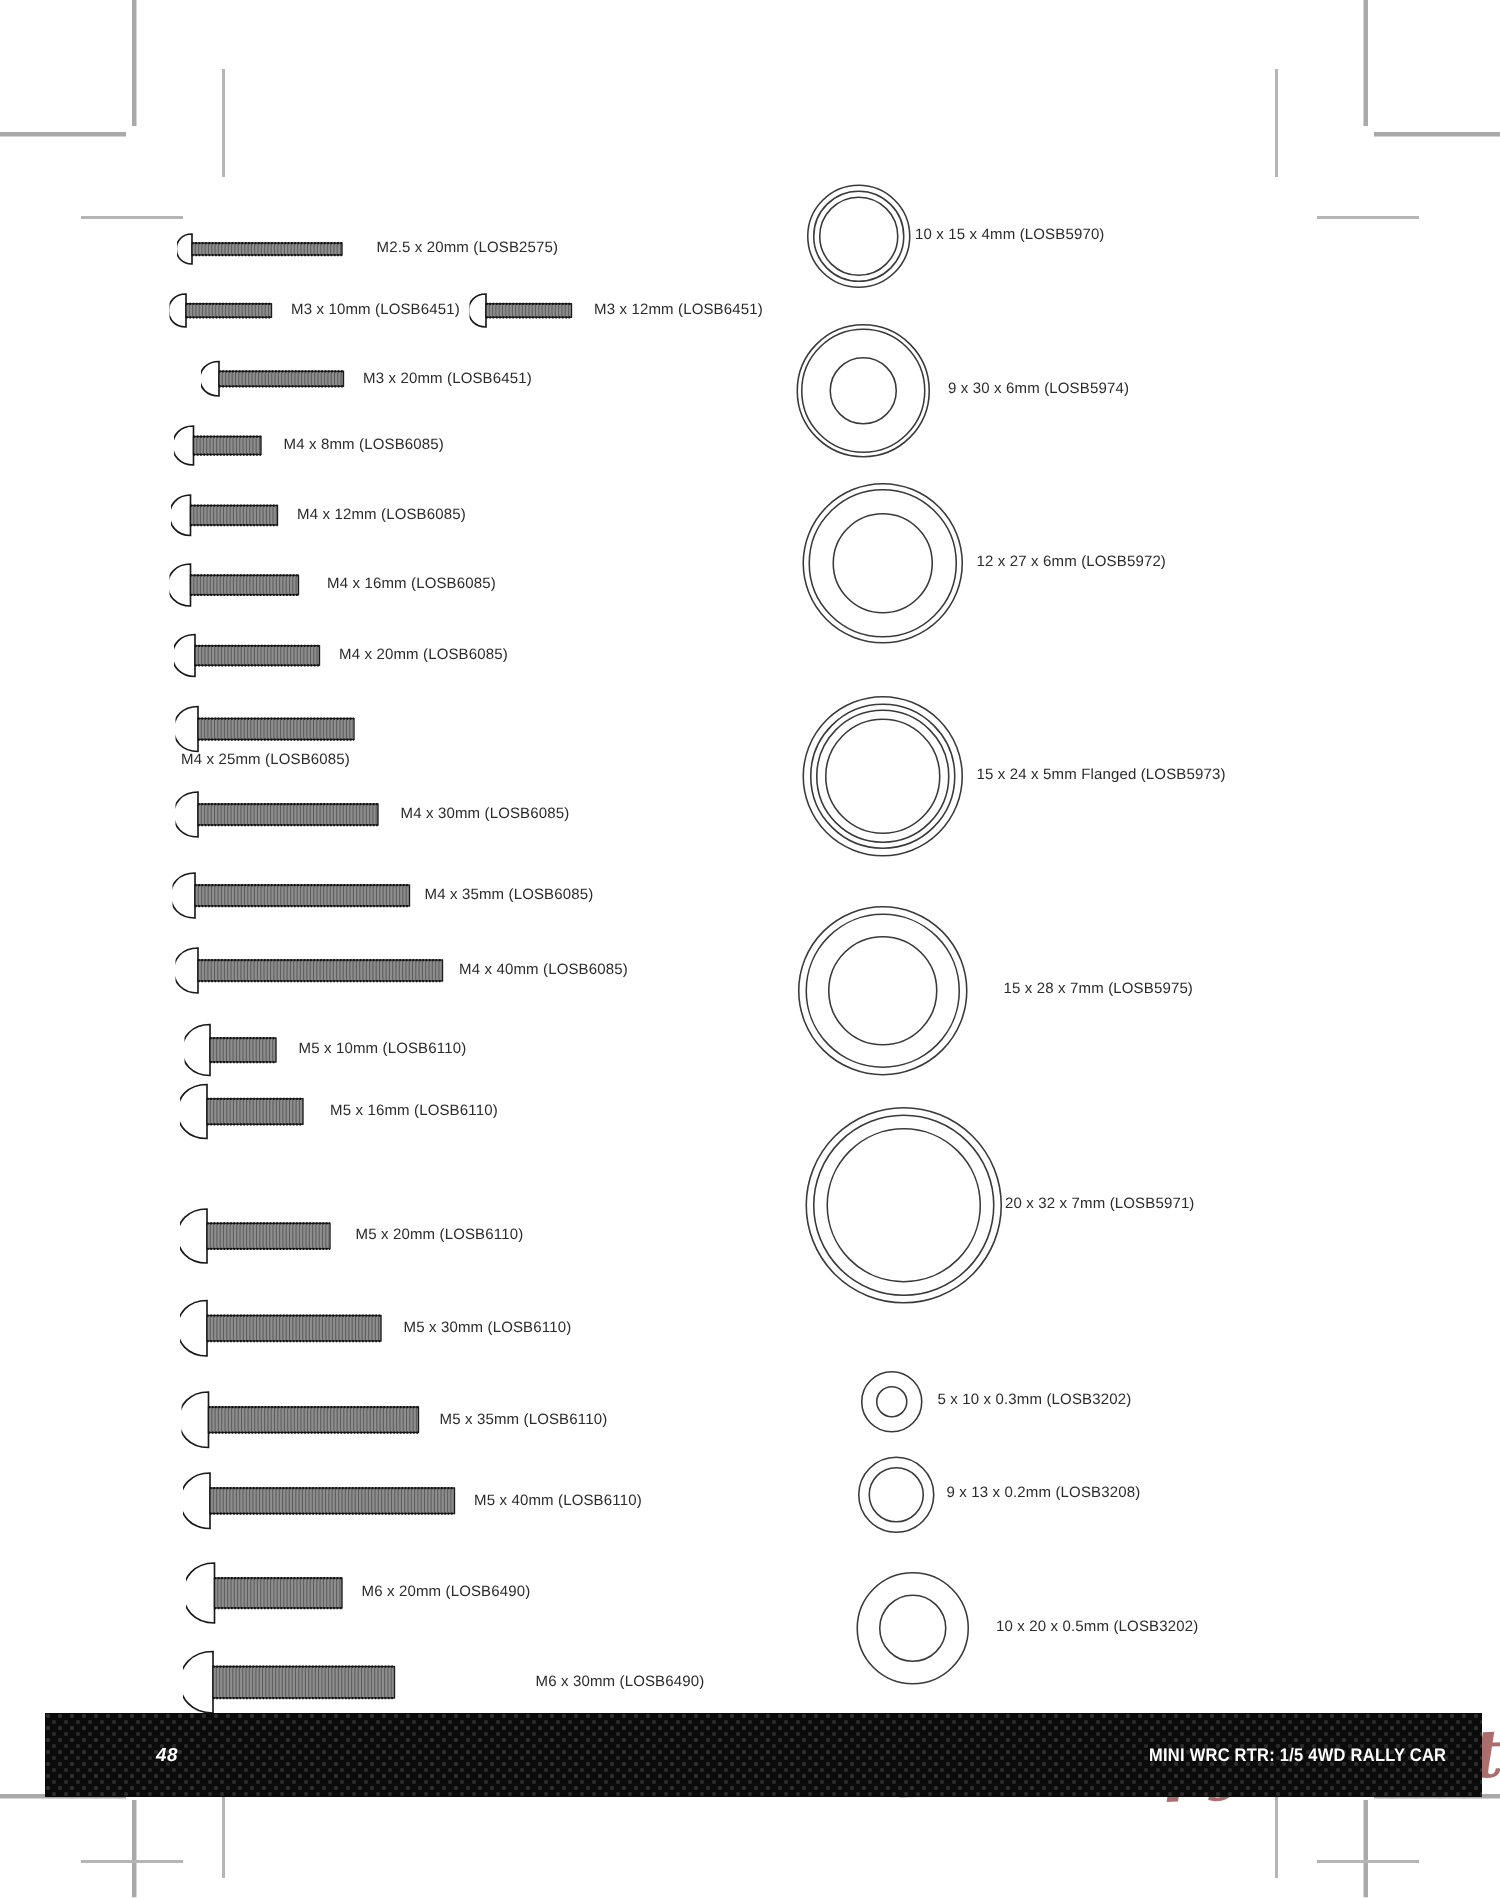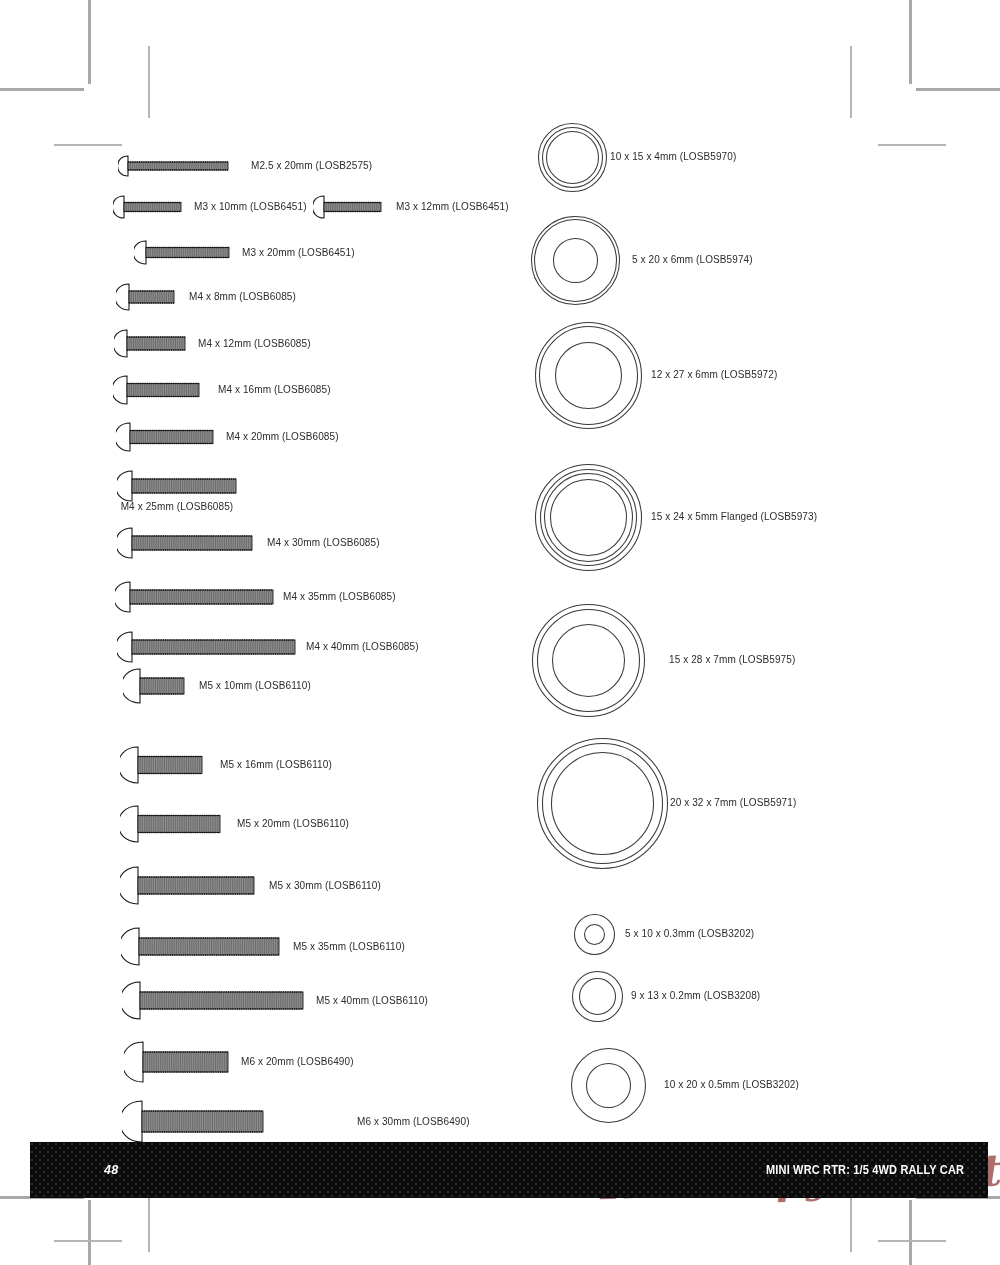--- a/index.html
+++ b/index.html
@@ -759,21 +759,21 @@
             <line x1="171.1999999999999" y1="9.6" x2="171.1999999999999" y2="22.4" stroke="#5d5d5d" stroke-width="0.7"></line>
             <line x1="173.3999999999999" y1="9.6" x2="173.3999999999999" y2="22.4" stroke="#5d5d5d" stroke-width="0.7"></line>
             <line x1="175.59999999999988" y1="9.6" x2="175.59999999999988" y2="22.4" stroke="#5d5d5d" stroke-width="0.7"></line>
             <line x1="15" y1="9" x2="178" y2="9" stroke="#111111" stroke-width="1.5" stroke-dasharray="1.1 1.1"></line>
             <line x1="15" y1="23" x2="178" y2="23" stroke="#111111" stroke-width="1.5" stroke-dasharray="1.1 1.1"></line>
           </svg>
         </span>
         <span class="label-gap" style="width: 10px;"></span>
         <span class="part-label">M4 x 40mm (LOSB6085)</span>
       </div>
-      <div class="screw-row" style="left: 123px; top: 668px;">
+      <div class="screw-row" style="left: 123px; top: 682px;">
         <span class="screw">
           <svg width="62" height="36" viewBox="0 0 62 36">
             <path d="M 17 1 C -7.800000000000001 1, -7.800000000000001 35, 17 35 Z" fill="#ffffff" stroke="#1a1a1a" stroke-width="1.1"></path>
             <rect x="17" y="10" width="44" height="16" fill="#8d8d8d" stroke="#1a1a1a" stroke-width="0.9"></rect>
             <line x1="19.2" y1="10.6" x2="19.2" y2="25.4" stroke="#5d5d5d" stroke-width="0.7"></line>
             <line x1="21.4" y1="10.6" x2="21.4" y2="25.4" stroke="#5d5d5d" stroke-width="0.7"></line>
             <line x1="23.599999999999998" y1="10.6" x2="23.599999999999998" y2="25.4" stroke="#5d5d5d" stroke-width="0.7"></line>
             <line x1="25.799999999999997" y1="10.6" x2="25.799999999999997" y2="25.4" stroke="#5d5d5d" stroke-width="0.7"></line>
             <line x1="27.999999999999996" y1="10.6" x2="27.999999999999996" y2="25.4" stroke="#5d5d5d" stroke-width="0.7"></line>
             <line x1="30.199999999999996" y1="10.6" x2="30.199999999999996" y2="25.4" stroke="#5d5d5d" stroke-width="0.7"></line>
@@ -790,21 +790,21 @@
             <line x1="54.40000000000003" y1="10.6" x2="54.40000000000003" y2="25.4" stroke="#5d5d5d" stroke-width="0.7"></line>
             <line x1="56.60000000000003" y1="10.6" x2="56.60000000000003" y2="25.4" stroke="#5d5d5d" stroke-width="0.7"></line>
             <line x1="58.80000000000003" y1="10.6" x2="58.80000000000003" y2="25.4" stroke="#5d5d5d" stroke-width="0.7"></line>
             <line x1="17" y1="10" x2="61" y2="10" stroke="#111111" stroke-width="1.5" stroke-dasharray="1.1 1.1"></line>
             <line x1="17" y1="26" x2="61" y2="26" stroke="#111111" stroke-width="1.5" stroke-dasharray="1.1 1.1"></line>
           </svg>
         </span>
         <span class="label-gap" style="width: 14px;"></span>
         <span class="part-label">M5 x 10mm (LOSB6110)</span>
       </div>
-      <div class="screw-row" style="left: 120px; top: 746px;">
+      <div class="screw-row" style="left: 120px; top: 722px;">
         <span class="screw">
           <svg width="83" height="38" viewBox="0 0 83 38">
             <path d="M 18 1 C -8.350000000000001 1, -8.350000000000001 37, 18 37 Z" fill="#ffffff" stroke="#1a1a1a" stroke-width="1.1"></path>
             <rect x="18" y="10.5" width="64" height="17" fill="#8d8d8d" stroke="#1a1a1a" stroke-width="0.9"></rect>
             <line x1="20.2" y1="11.1" x2="20.2" y2="26.9" stroke="#5d5d5d" stroke-width="0.7"></line>
             <line x1="22.4" y1="11.1" x2="22.4" y2="26.9" stroke="#5d5d5d" stroke-width="0.7"></line>
             <line x1="24.599999999999998" y1="11.1" x2="24.599999999999998" y2="26.9" stroke="#5d5d5d" stroke-width="0.7"></line>
             <line x1="26.799999999999997" y1="11.1" x2="26.799999999999997" y2="26.9" stroke="#5d5d5d" stroke-width="0.7"></line>
             <line x1="28.999999999999996" y1="11.1" x2="28.999999999999996" y2="26.9" stroke="#5d5d5d" stroke-width="0.7"></line>
             <line x1="31.199999999999996" y1="11.1" x2="31.199999999999996" y2="26.9" stroke="#5d5d5d" stroke-width="0.7"></line>
@@ -1233,21 +1233,21 @@
           <circle cx="35.5" cy="35.5" r="34" fill="none" stroke="#3a3a3a" stroke-width="1.05"></circle>
           <circle cx="35.5" cy="35.5" r="30" fill="none" stroke="#3a3a3a" stroke-width="1.05"></circle>
           <circle cx="35.5" cy="35.5" r="26" fill="none" stroke="#3a3a3a" stroke-width="1.05"></circle>
         </svg></div>
       <div class="part-label" style="position: absolute; left: 80px; top: 152px; white-space: nowrap;">10 x 15 x 4mm (LOSB5970)</div>
       <div style="position: absolute; left: -0.5px; top: 214.5px;"><svg width="91" height="91" viewBox="0 0 91 91">
           <circle cx="45.5" cy="45.5" r="44" fill="none" stroke="#3a3a3a" stroke-width="1.05"></circle>
           <circle cx="45.5" cy="45.5" r="41" fill="none" stroke="#3a3a3a" stroke-width="1.05"></circle>
           <circle cx="45.5" cy="45.5" r="22" fill="none" stroke="#3a3a3a" stroke-width="1.05"></circle>
         </svg></div>
-      <div class="part-label" style="position: absolute; left: 102px; top: 255px; white-space: nowrap;">5 x 20 x 6mm (LOSB5974)</div>
+      <div class="part-label" style="position: absolute; left: 102px; top: 255px; white-space: nowrap;">9 x 30 x 6mm (LOSB5974)</div>
       <div style="position: absolute; left: 3.5px; top: 320.5px;"><svg width="109" height="109" viewBox="0 0 109 109">
           <circle cx="54.5" cy="54.5" r="53" fill="none" stroke="#3a3a3a" stroke-width="1.05"></circle>
           <circle cx="54.5" cy="54.5" r="49" fill="none" stroke="#3a3a3a" stroke-width="1.05"></circle>
           <circle cx="54.5" cy="54.5" r="33" fill="none" stroke="#3a3a3a" stroke-width="1.05"></circle>
         </svg></div>
       <div class="part-label" style="position: absolute; left: 121px; top: 370px; white-space: nowrap;">12 x 27 x 6mm (LOSB5972)</div>
       <div style="position: absolute; left: 3.5px; top: 462.5px;"><svg width="109" height="109" viewBox="0 0 109 109">
           <circle cx="54.5" cy="54.5" r="53" fill="none" stroke="#3a3a3a" stroke-width="1.05"></circle>
           <circle cx="54.5" cy="54.5" r="48" fill="none" stroke="#3a3a3a" stroke-width="1.05"></circle>
           <circle cx="54.5" cy="54.5" r="44" fill="none" stroke="#3a3a3a" stroke-width="1.05"></circle>

